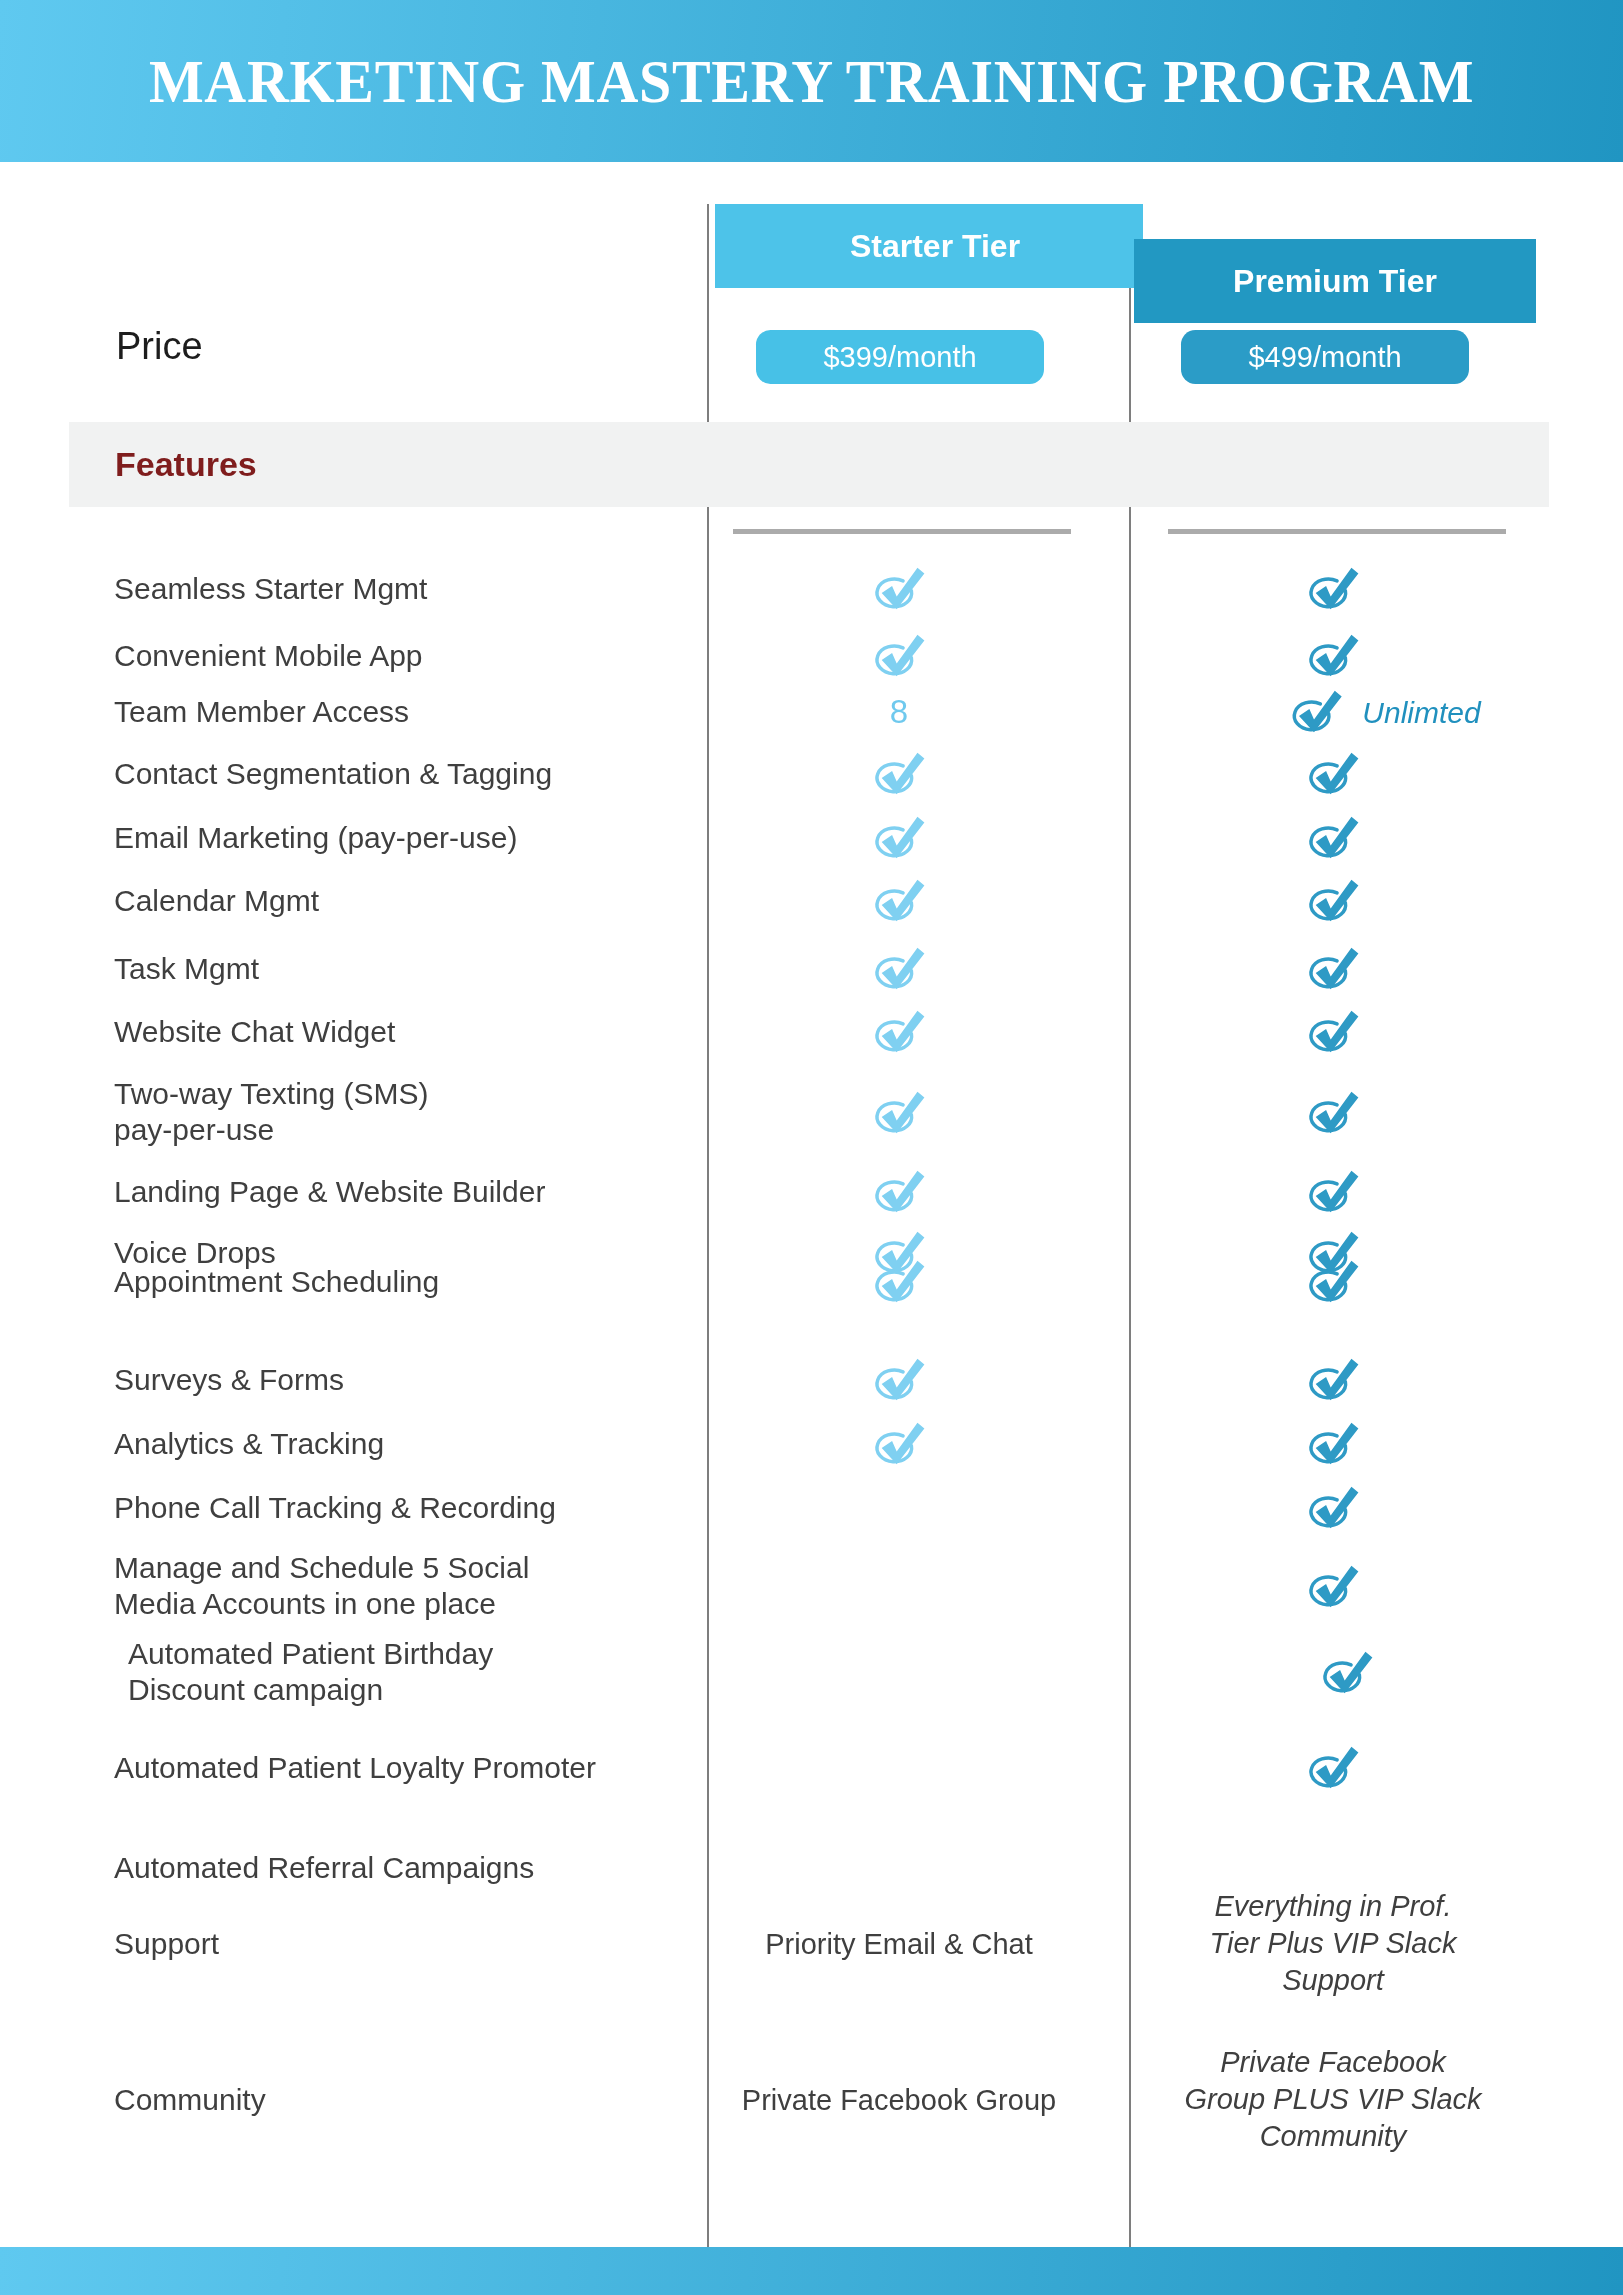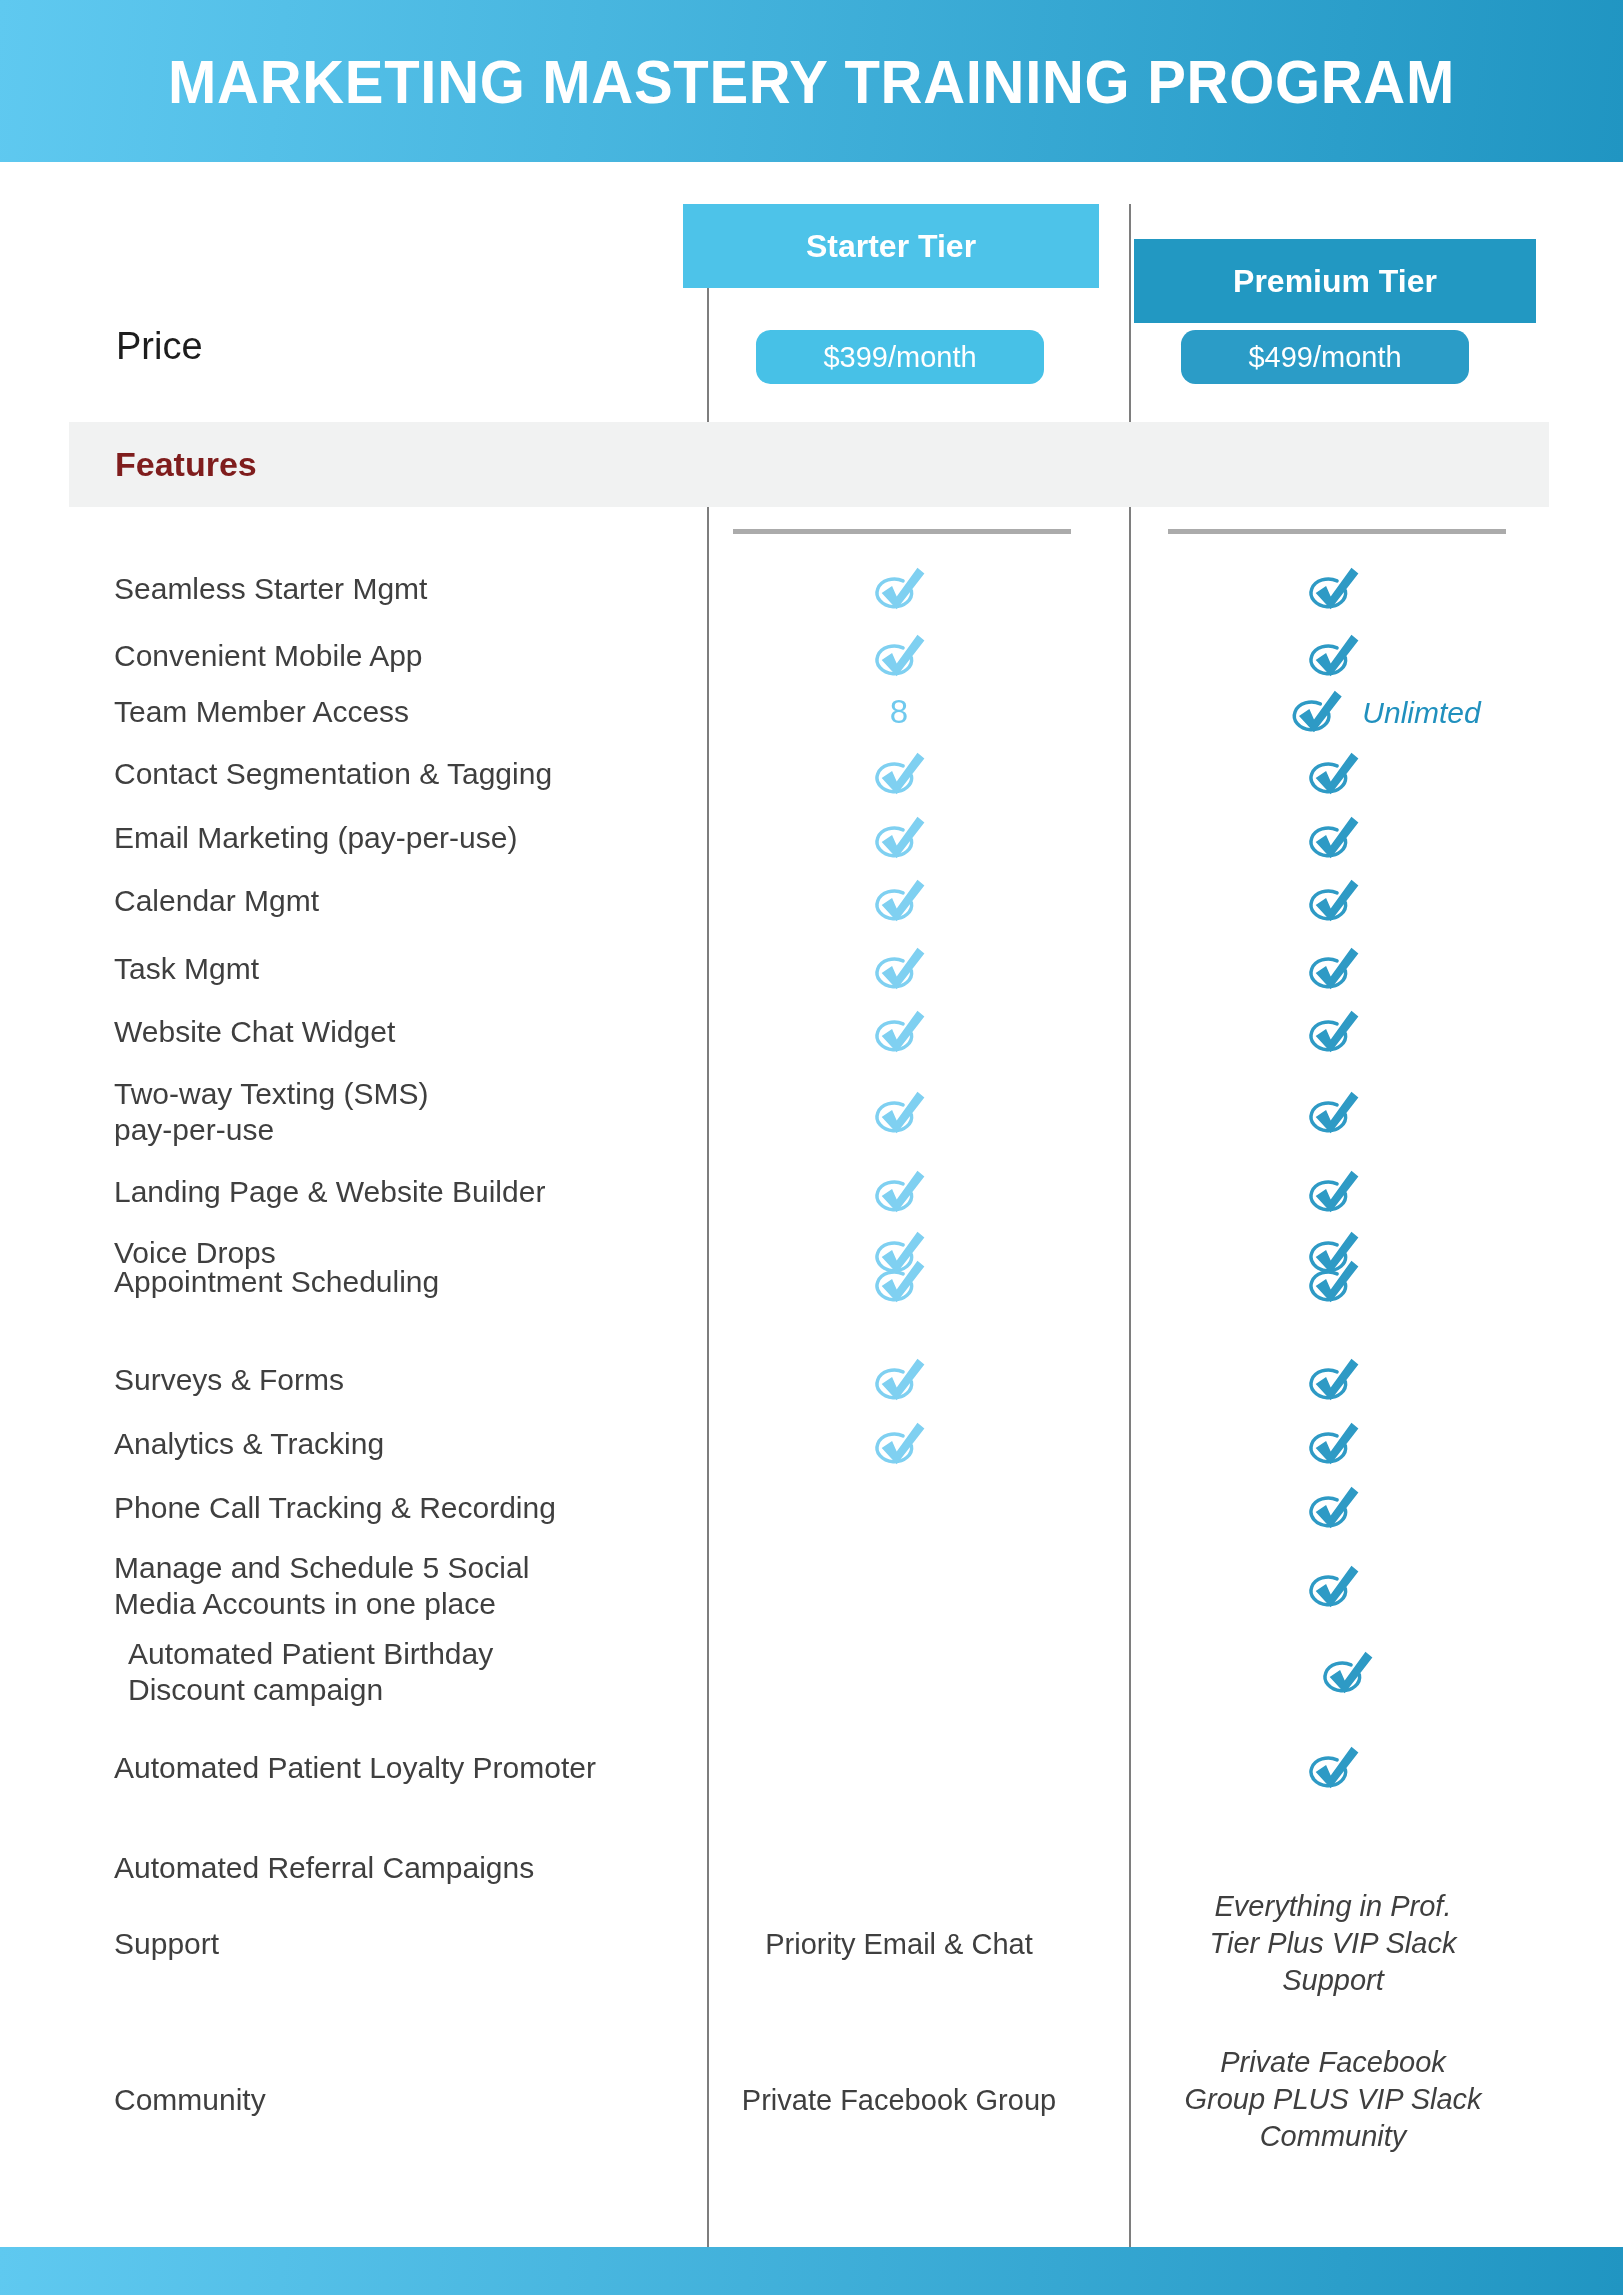--- a/index.html
+++ b/index.html
@@ -2,35 +2,35 @@
 <html style="font-size:10.5px"><head>
 <meta charset="utf-8">
 <style>
   html,body{margin:0;padding:0;background:#fff;}
   .page{position:relative;width:1623px;height:2295px;background:#ffffff;
         font-family:"Liberation Sans", sans-serif;overflow:hidden;}
 
   
   .band{position:absolute;left:0;width:1623px;
         background:linear-gradient(96deg,var(--grad-l) 0%,var(--grad-r) 100%);}
-  .header-band{top:0;height:162px;display:flex;align-items:center;justify-content:center;}
+  .header-band{top:0;height:162px;display:flex;align-items:center;justify-content:center;font-family:Liberation Serif, serif;}
   .footer-band{bottom:0;height:48px;}
   .main-title{color:#fff;font-weight:bold;font-size:58px;letter-spacing:0.7px;
               transform:scaleY(1.06);white-space:nowrap;}
 
   
   .vline{position:absolute;top:204px;height:2043px;width:2px;background:var(--divider);}
   .vline.v1{left:707px;}
   .vline.v2{left:1129px;}
 
   
   .tier-box{position:absolute;top:204px;height:84px;display:flex;
             align-items:center;justify-content:center;color:#fff;
             font-weight:bold;font-size:32px;}
-  .tier-box.starter{left:683px;width:416px;background:var(--starter-header);}
+  .tier-box.starter{left:715px;width:416px;background:var(--starter-header);padding-left:12px;}
   .tier-box.premium{left:1134px;width:402px;background:var(--premium-header);margin-top:35px;}
 
   .price-label{position:absolute;left:116px;top:325px;font-size:38px;color:#1d1d1d;}
 
   .price-pill{position:absolute;top:330px;height:54px;border-radius:14.4px;
               display:flex;align-items:center;justify-content:center;
               color:#fff;font-size:29px;}
   .price-pill.starter{left:756px;width:288px;background:var(--starter-pill);}
   .price-pill.premium{left:1181px;width:288px;background:var(--premium-pill);}
 

